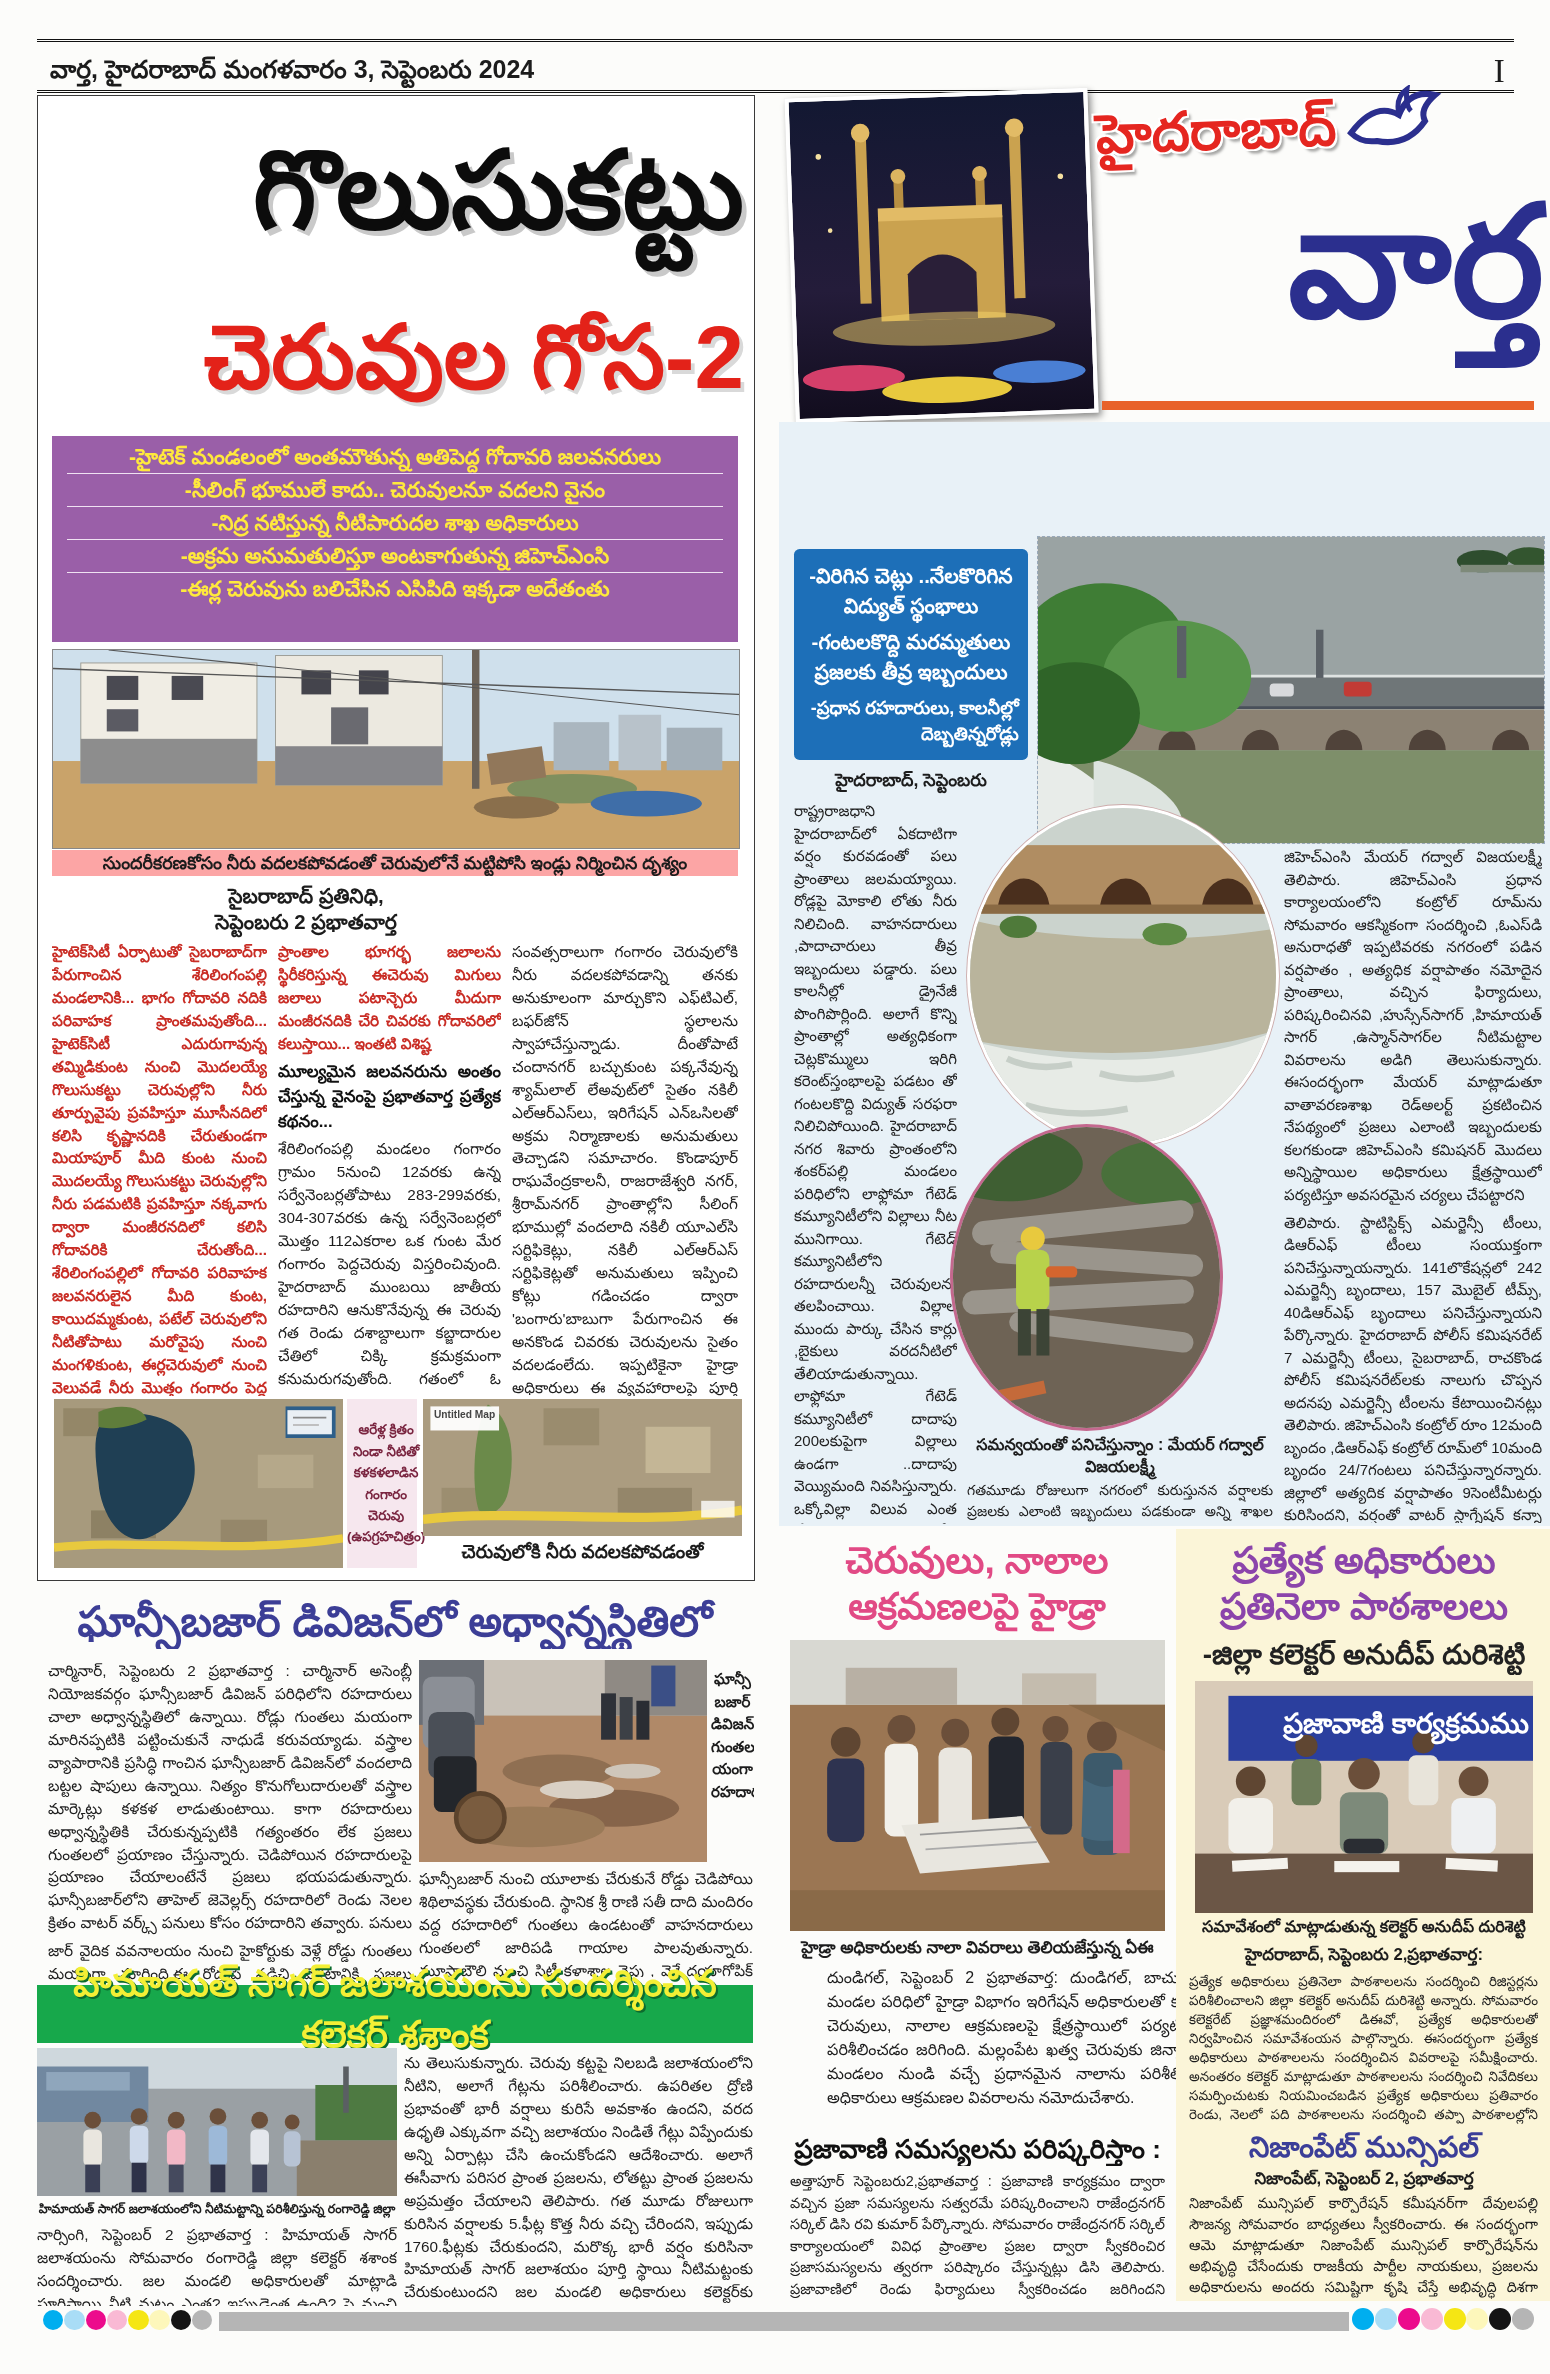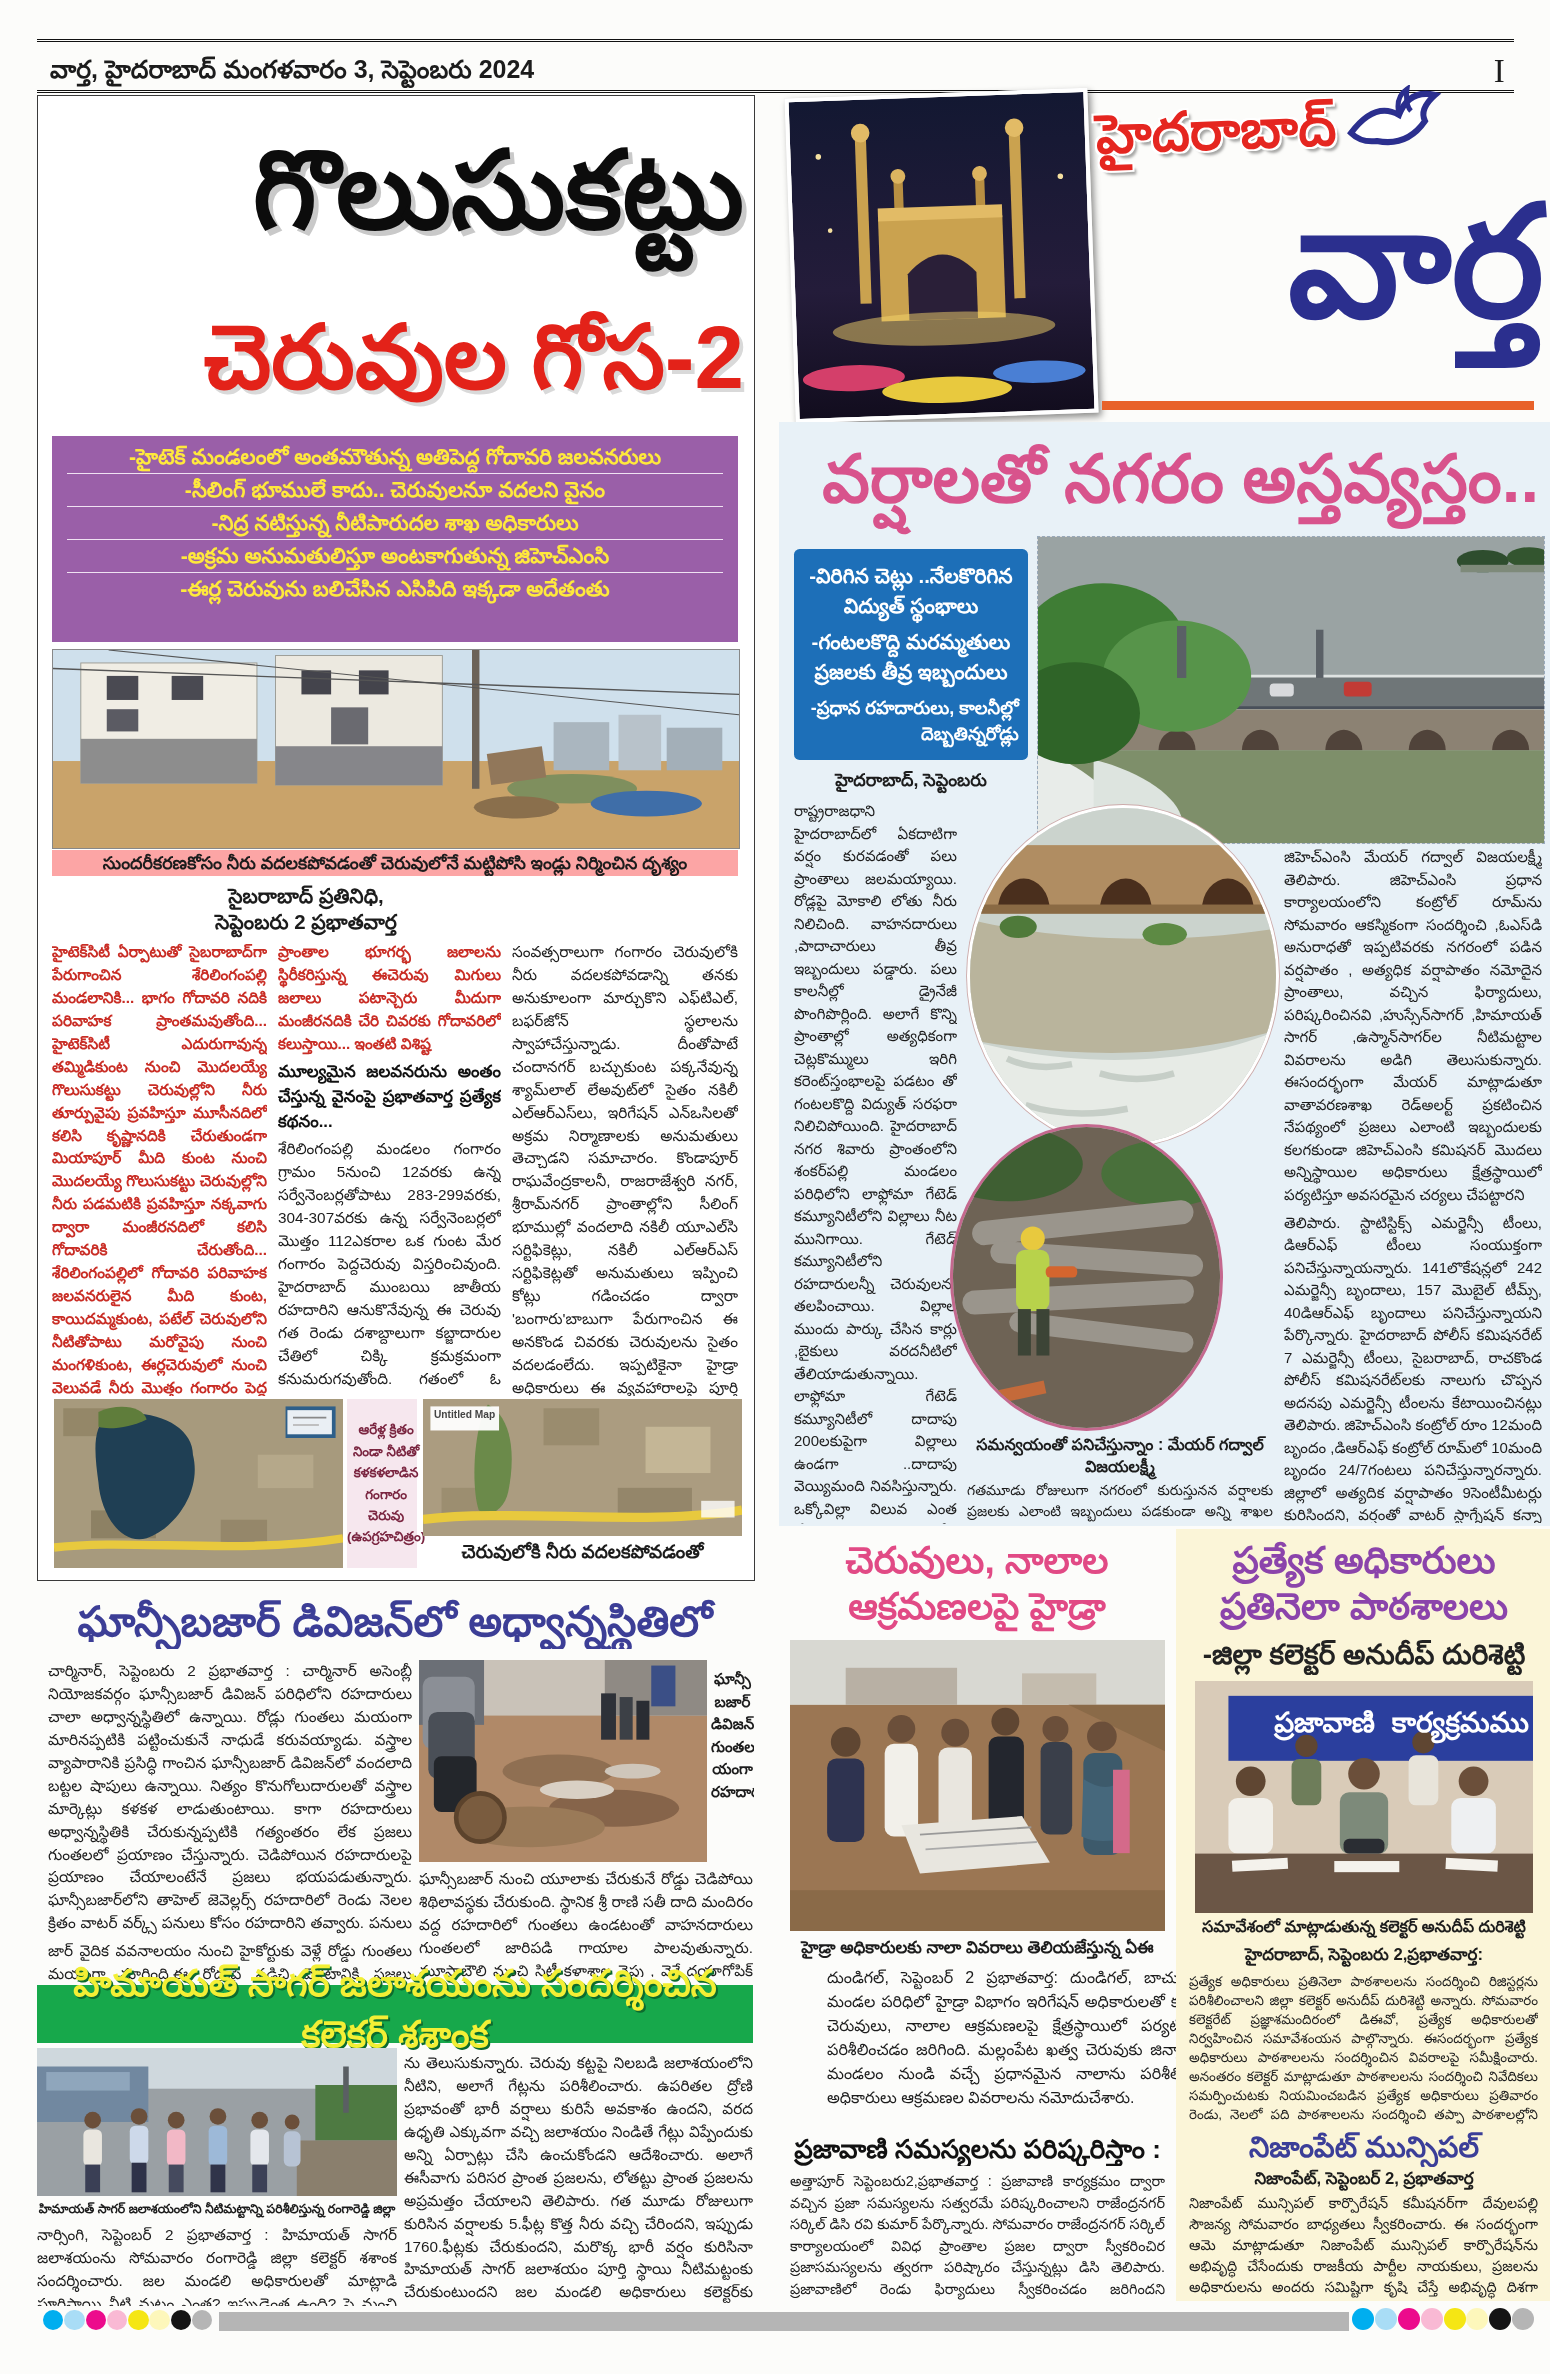--- a/index.html
+++ b/index.html
@@ -218,23 +218,20 @@
   <div class="abs" style="left:1343px;top:85px;width:104px;height:80px;">
     <svg width="104" height="80" viewBox="0 0 100 80">
       <path d="M6,48 Q30,16 54,30 Q64,4 90,10 Q74,24 80,36 Q62,62 32,56 Q16,58 6,48 Z" fill="#fff" stroke="#2b2f8e" stroke-width="6"></path>
       <path d="M54,30 Q50,12 62,4 Q60,20 66,26" fill="none" stroke="#2b2f8e" stroke-width="5"></path>
     </svg>
   </div>
   <div class="abs ctr" style="left:1099px;top:167px;width:445px;height:230px;font-size:156px;font-weight:900;color:#2b2f8e;">వార్త</div>
   <div class="abs" style="left:1102px;top:401px;width:432px;height:9.3px;background:#e8622a;"></div>
 
   <div class="abs" style="left:779px;top:422px;width:772px;height:1104px;background:#e8f1f7;"></div>
-  <div class="abs ctr" style="left:790px;top:432px;width:749px;height:109px;">
-    <span style="font-size:67px;font-weight:900;color:#d8538c;">వర్షాలతో నగరం అస్తవ్యస్తం..</span>
-  </div>
   <div class="abs" style="left:794px;top:549px;width:234px;height:211px;background:#1d6fb8;border-radius:5.6px;box-sizing:border-box;padding:13px 9.3px;display:flex;flex-direction:column;justify-content:space-between;">
     <div style="color:#fff;font-weight:bold;font-size:20.4px;text-align:center;line-height:1.45;">-విరిగిన చెట్లు ..నేలకొరిగిన విద్యుత్ స్థంభాలు</div>
     <div style="color:#fff;font-weight:bold;font-size:20.4px;text-align:center;line-height:1.45;">-గంటలకొద్ది మరమ్మతులు ప్రజలకు తీవ్ర ఇబ్బందులు</div>
     <div style="color:#fff;font-weight:bold;font-size:18px;text-align:right;line-height:1.45;">-ప్రధాన రహదారులు, కాలనీల్లో దెబ్బతిన్నరోడ్లు</div>
   </div>
 
   <div class="abs phframe" style="left:1037px;top:536px;width:506px;height:306px;border:1.9px dashed #9ab;">
     <svg width="506" height="306" viewBox="0 0 546 330" preserveAspectRatio="none">
       <rect width="546" height="330" fill="#aab3b1"></rect>
       <rect width="546" height="150" fill="#9aa3a3"></rect>
@@ -376,21 +373,21 @@
         <circle cx="246" cy="66" r="12" fill="#5f4632"></circle>
           <rect x="230" y="80" width="32" height="54" rx="8" fill="#e8e4da"></rect>
       </g>
       <rect x="0" y="186" width="364" height="64" fill="#6b5646"></rect>
       <rect x="40" y="192" width="60" height="12" fill="#f4f2ec" transform="rotate(-3 70 198)"></rect>
         <rect x="150" y="194" width="70" height="12" fill="#f4f2ec"></rect>
         <rect x="270" y="192" width="56" height="12" fill="#f4f2ec" transform="rotate(3 298 198)"></rect>
       <rect x="160" y="170" width="44" height="16" rx="6" fill="#2a2d33"></rect>
     </svg>
     <div class="abs ctr" style="left:37px;top:16.7px;width:297px;height:59px;">
-      <span style="color:#fff;font-weight:bold;font-size:28px;font-family:Liberation Mono, monospace;">ప్రజావాణి కార్యక్రమము</span>
+      <span style="color:#fff;font-weight:bold;font-size:28px;">ప్రజావాణి కార్యక్రమము</span>
     </div>
   </div>
   <div class="abs cap" style="left:1195px;top:1916px;width:338px;height:24px;font-size:16px;line-height:22px;">సమావేశంలో మాట్లాడుతున్న కలెక్టర్ అనుదీప్ దురిశెట్టి</div>
   <div class="abs cap" style="left:1195px;top:1944px;width:338px;height:24px;font-size:16.7px;line-height:22px;">హైదరాబాద్, సెప్టెంబరు 2,ప్రభాతవార్త:</div>
   <div class="abs jt" style="left:1189px;top:1972px;width:349px;height:154px;font-size:13.4px;line-height:1.42;">ప్రత్యేక అధికారులు ప్రతినెలా పాఠశాలలను సందర్శించి రిజిస్టర్లను పరిశీలించాలని జిల్లా కలెక్టర్ అనుదీప్ దురిశెట్టి అన్నారు. సోమవారం కలెక్టరేట్ ప్రజ్ఞాశమందిరంలో డిఈవో, ప్రత్యేక అధికారులతో నిర్వహించిన సమావేశంయన పాల్గొన్నారు. ఈసందర్భంగా ప్రత్యేక అధికారులు పాఠశాలలను సందర్శించిన వివరాలపై సమీక్షించారు. అనంతరం కలెక్టర్ మాట్లాడుతూ పాఠశాలలను సందర్శించి నివేదికలు సమర్పించుటకు నియమించబడిన ప్రత్యేక అధికారులు ప్రతివారం రెండు, నెలలో పది పాఠశాలలను సందర్శించి తప్పా పాఠశాలల్లోని అకాడమిక్ గైడెన్స్ రిజిస్టర్‌పై ప్రత్యేక దృష్టి పెట్టాలన్నారు. రిజిస్టర్ అప్డేట్, ఎంఎన్‌వోలు, కాంప్లెక్స్ హెచ్ఎంలు వాటిలో సంతకం చేశారా లేదా అని పరిశీలించాలని అన్నారు. అలాగే అమ్మ ఆదర్శ పాఠశాలల నాణ్యతను పరిశీలించాలని ఎఫ్ఎల్ఎన్‌ను చూడాలని అన్నారు. పాఠశాలల్లో విద్యార్థులు అనర్గళంగా చదవగలుగుతున్నారనా లేదా అని పరిశీలించాలని ,పాఠశాలల్లో టీచర్ల కొరతను గమనించాలన్నారు. కార్యక్రమంలో అదనపు కలెక్టర్లు కదిరివన్, పి.వెంకటాచారి, లా ఆఫీసర్ బ్రహ్మాచారి, జిల్లా అధికారులు పెరిక యాదయ్య, ఆర్ కోటజీ, రోహిణి, కుమార్, సిపివో డాక్టర్ సురేందర్ తదితరులు పాల్గొన్నారు.</div>
 
   <div class="abs cap" style="left:1184px;top:2130px;width:360px;height:37px;font-size:29px;line-height:35px;color:#3b3e98;">నిజాంపేట్ మున్సిపల్ కమిషనర్‌గా సౌజన్య</div>
   <div class="abs cap" style="left:1184px;top:2169px;width:360px;height:22px;font-size:16.7px;line-height:20.4px;">నిజాంపేట్, సెప్టెంబర్ 2, ప్రభాతవార్త</div>
   <div class="abs jt" style="left:1189px;top:2193px;width:349px;height:106px;font-size:14.4px;line-height:1.45;">నిజాంపేట్ మున్సిపల్ కార్పొరేషన్ కమీషనర్‌గా దేవులపల్లి సౌజన్య సోమవారం బాధ్యతలు స్వీకరించారు. ఈ సందర్భంగా ఆమె మాట్లాడుతూ నిజాంపేట్ మున్సిపల్ కార్పొరేషన్‌ను అభివృద్ధి చేసేందుకు రాజకీయ పార్టీల నాయకులు, ప్రజలను అధికారులను అందరు సమిష్టిగా కృషి చేస్తే అభివృద్ధి దిశగా ముందు కెళ్తామని అన్నారు. పెండింగ్‌లో ఉన్న సమస్యలను త్వరితగతిన పరిష్కరించుకుంటూ దీర్ఘకాలికంగా పేరుకుపోతున్న పలు సమస్యలను ఆయా శాఖల అధికారులతో చర్చించి పరిష్కరించేందుకు తగు చర్యలు తీసుకుంటానని తెలిపారు.</div>
 

